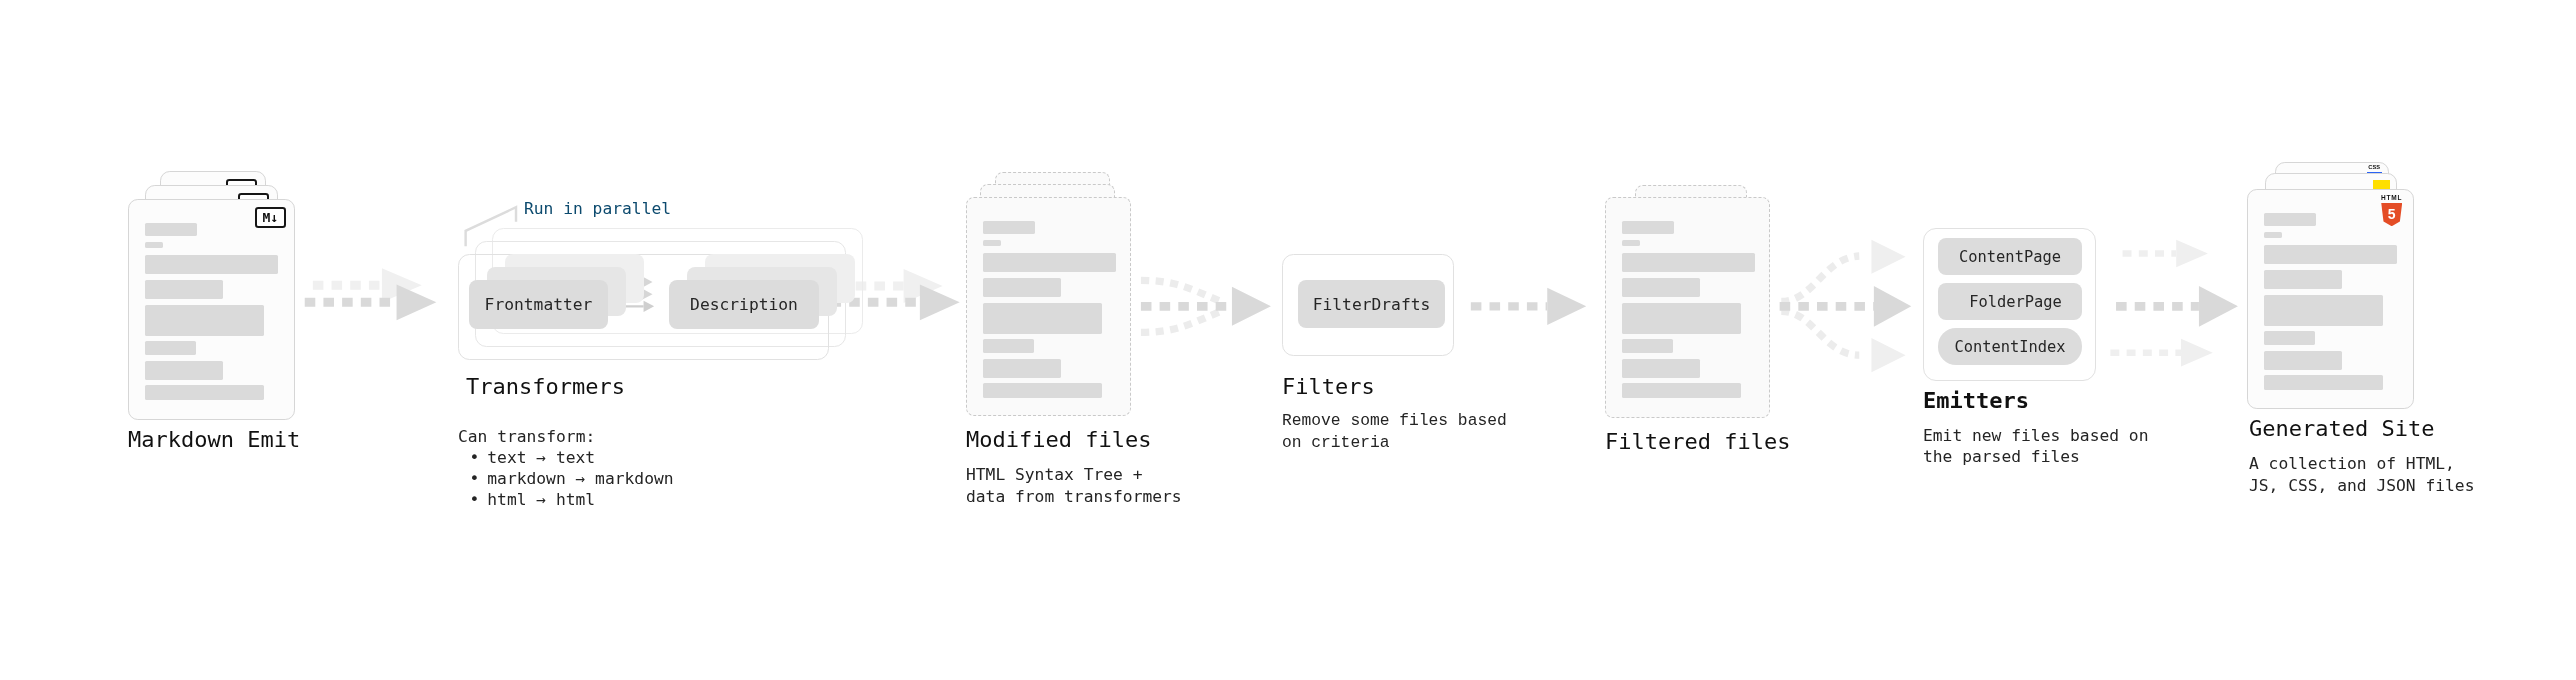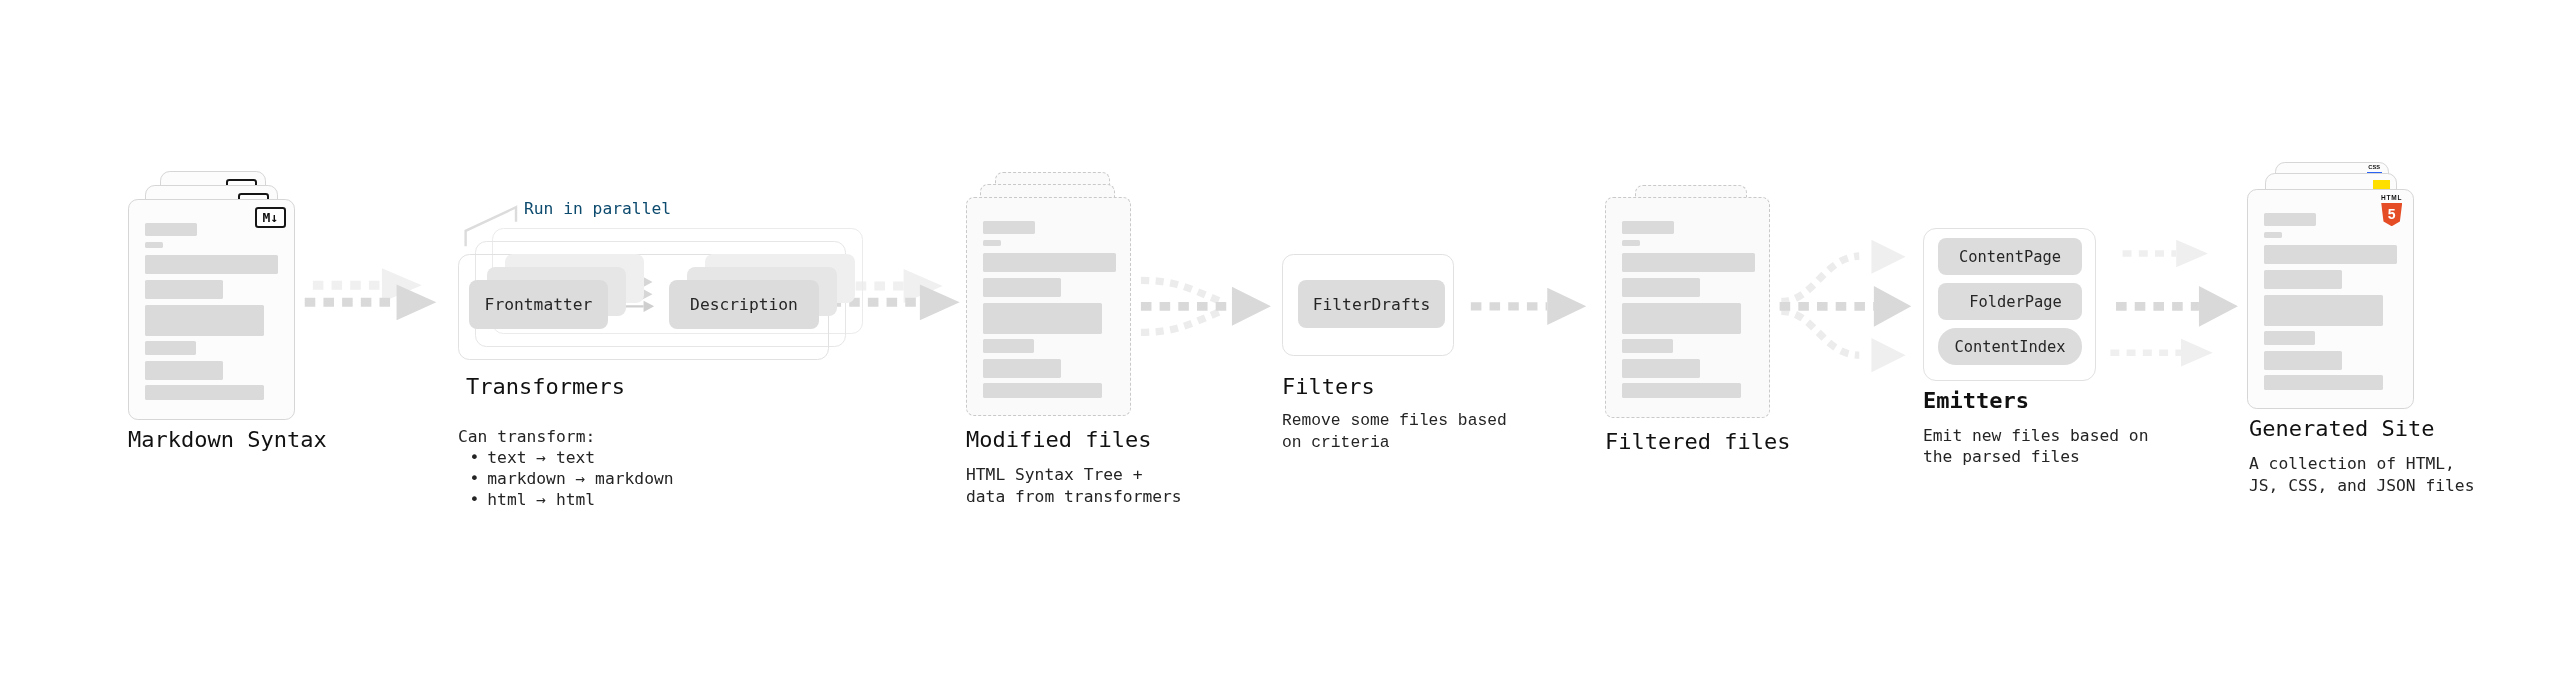--- a/index.html
+++ b/index.html
@@ -139,21 +139,21 @@
           <div class="bar" style="left: 16.3px; top: 23px; width: 52px; height: 13px;"></div>
           <div class="bar" style="left: 16.3px; top: 42px; width: 18px; height: 5.7px;"></div>
           <div class="bar" style="left: 16.3px; top: 55px; width: 133px; height: 18.7px;"></div>
           <div class="bar" style="left: 16.3px; top: 80px; width: 78px; height: 18.7px;"></div>
           <div class="bar" style="left: 16.3px; top: 105px; width: 119px; height: 31px;"></div>
           <div class="bar" style="left: 16.3px; top: 141px; width: 51px; height: 14px;"></div>
           <div class="bar" style="left: 16.3px; top: 161px; width: 78px; height: 18.7px;"></div>
           <div class="bar" style="left: 16.3px; top: 185px; width: 119px; height: 14.6px;"></div>
         </div>
     </div>
-    <div class="stage-label" style="left:128px;top:427px;">Markdown Syntax</div>
+    <div class="stage-label" style="left:128px;top:427px;">Markdown Emit</div>
   </div>
 
   <div>
     <div class="note-text" style="left:524px;top:199px;">Run in parallel</div>
     <div class="proc-box ghost-box2" style="left:492px;top:228px;width:371px;height:106px;"></div>
     <div class="proc-box ghost-box1" style="left:475px;top:241px;width:371px;height:106px;"></div>
     <div class="proc-box" style="left:458px;top:254px;width:371px;height:106px;"></div>
 
     <div class="pill ghost2" style="left:505px;top:254px;width:139px;height:49px;"></div>
     <div class="pill ghost1" style="left:487px;top:267px;width:139px;height:49px;"></div>

